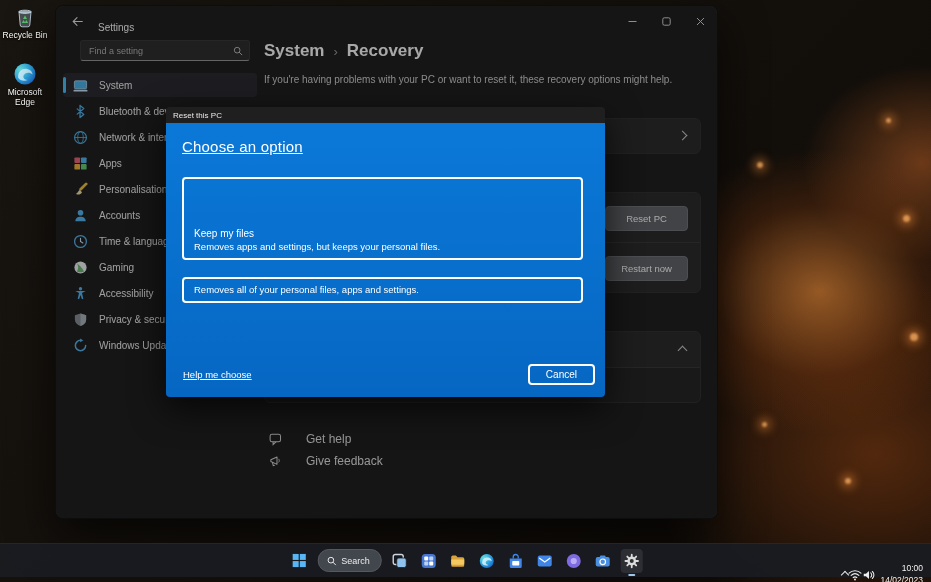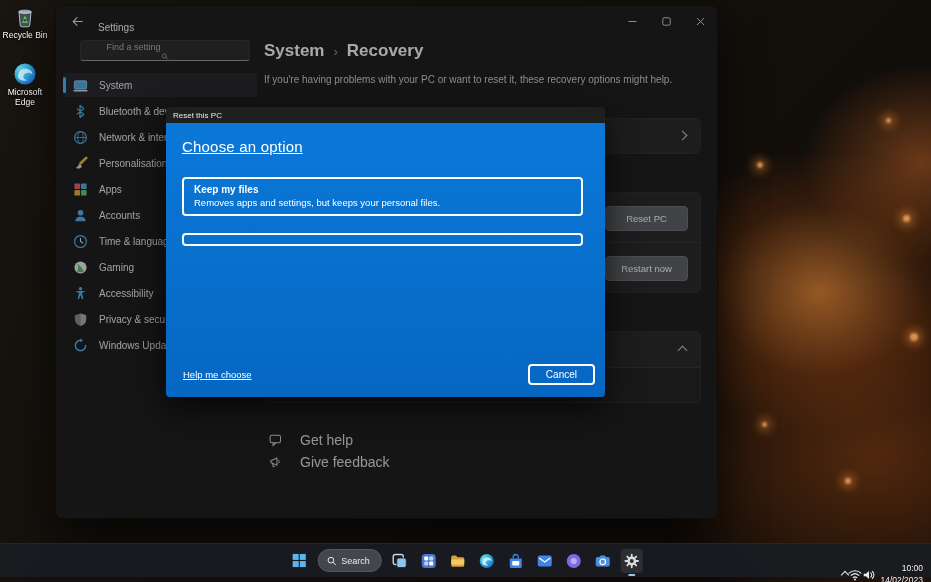--- a/index.html
+++ b/index.html
@@ -28,21 +28,21 @@
     align-items:center;justify-content:center;color:#e8e8e8;font-size:11px;}
   .win-title{font-size:10px;color:#fff;margin-left:8px;margin-top:12px;}
   .win-controls{position:absolute;right:0;top:0;height:100%;display:flex;}
   .win-btn{width:34px;height:100%;display:flex;align-items:center;justify-content:center;}
 
   .sidebar{position:absolute;left:0;top:30px;width:206px;bottom:0;}
   .profile{display:flex;align-items:center;gap:9px;padding:6px 0 12px 12px;}
   .p-name{font-size:10px;font-weight:bold;color:#fff;}
   .p-email{font-size:8px;color:#cfcfcf;margin-top:2px;}
   .searchbox{margin:4px 12px 0 24px;height:19px;background:#2f2f2f;border:1px solid #3a3a3a;
-    border-bottom:1px solid #9a9a9a;border-radius:3px;display:flex;align-items:center;padding:0 6px;flex-direction:column;}
+    border-bottom:1px solid #9a9a9a;border-radius:3px;display:flex;align-items:center;padding:0 6px;}
   .searchbox input{flex:1;min-width:0;background:transparent;border:0;outline:0;color:#ddd;
     font-size:9px;font-family:inherit;}
   .searchbox input::placeholder{color:#b5b5b5;}
   .nav{margin-top:12px;}
   .nav-item{height:24px;margin:0 5px 2px 7px;border-radius:4px;display:flex;align-items:center;
     gap:11px;padding-left:10px;position:relative;color:#f2f2f2;font-size:10px;white-space:nowrap;overflow:hidden;}
   .nav-item.selected{background:#2d2d32;}
   .nav-item.selected::before{content:"";position:absolute;left:0;top:4px;width:3px;height:16px;
     border-radius:2px;background:#4cc2ff;}
   .nav-ic{width:15px;height:15px;flex:0 0 15px;}
@@ -60,38 +60,38 @@
   .card .divider{position:absolute;left:0;right:0;height:1px;background:#3a3a3a;}
   .card-advanced .sub{position:absolute;left:0;right:0;bottom:0;height:34px;background:#272727;
     border-top:1px solid #3a3a3a;border-radius:0 0 6px 6px;}
   .chev{display:inline-block;width:6px;height:6px;border-top:1.4px solid #d0d0d0;
     border-right:1.4px solid #d0d0d0;}
   .chev.right{transform:rotate(45deg);}
   .chev.up{transform:rotate(-45deg);}
   .gbtn{position:absolute;right:12px;width:81px;height:23px;background:#63666b;
     border:1px solid #74777b;border-radius:4px;color:#fff;font-size:9.5px;
     display:flex;align-items:center;justify-content:center;}
-  .flink{position:absolute;left:5px;display:flex;align-items:center;gap:18px;
-    font-size:14px;color:#e2e2e2;}
+  .flink{position:absolute;left:5px;display:flex;align-items:center;gap:24px;
+    font-size:12px;color:#e2e2e2;}
 
   .smoke{position:absolute;inset:0;background:rgba(0,0,0,.34);border-radius:8px;z-index:5;}
 
   
   .dialog{position:absolute;left:166px;top:107px;width:439px;height:290px;z-index:10;
     border-radius:4px;box-shadow:0 12px 34px rgba(0,0,0,.7);}
   .dlg-titlebar{height:16px;background:#1f1f1f;display:flex;align-items:center;
     padding-left:7px;border-radius:4px 4px 0 0;}
   .dlg-title{font-size:8px;color:#e8e8e8;}
   .dlg-body{position:absolute;top:16px;left:0;right:0;bottom:0;
     background:linear-gradient(180deg,#0b78d8 0%,#0667c2 100%);
     border-radius:0 0 4px 4px;padding:0 22px 0 16px;box-sizing:border-box;}
   .dlg-h{margin:15px 0 0 0;font-size:15px;font-weight:300;color:#fff;letter-spacing:.2px;text-decoration:underline;}
   .opts{margin-top:22px;display:flex;flex-direction:column;gap:17px;}
   .opt{border:2px solid #fff;border-radius:4px;padding:4px 10px 5px 10px;color:#fff;cursor:pointer;}
-  .opt-title{font-size:10px;font-weight:700;line-height:13px;}
+  .opt-title{font-size:10px;font-weight:400;line-height:13px;margin-top:44px;}
   .opt-desc{font-size:9.5px;line-height:12px;margin-top:1px;}
   .dlg-footer{position:absolute;left:17px;right:10px;bottom:12px;display:flex;
     justify-content:space-between;align-items:center;}
   .help-link{color:#fff;font-size:9.5px;text-decoration:underline;cursor:pointer;}
   .cancel-btn{border:2px solid #fff;background:transparent;color:#fff;font-size:10px;
     border-radius:4px;padding:3px 16px;font-family:inherit;cursor:pointer;}
 
   
   .taskbar{position:absolute;left:0;right:0;bottom:5px;height:33px;
     background:rgba(26,28,33,.94);border-top:1px solid rgba(255,255,255,.05);z-index:20;text-decoration:underline;}
@@ -201,33 +201,33 @@
       <div class="nav-item">
         <svg class="nav-ic" viewBox="0 0 16 16">
           <circle cx="8" cy="8" r="6.3" fill="none" stroke="#4db6f0" stroke-width="1.3"></circle>
           <ellipse cx="8" cy="8" rx="3" ry="6.3" fill="none" stroke="#4db6f0" stroke-width="0.9"></ellipse>
           <path d="M1.7 8 H14.3" stroke="#4db6f0" stroke-width="0.9"></path>
         </svg>
         <span>Network &amp; internet</span>
       </div>
       <div class="nav-item">
         <svg class="nav-ic" viewBox="0 0 16 16">
-          <path d="M14 2 L8.2 7.8" stroke="#f0c24b" stroke-width="3" stroke-linecap="round"></path>
-          <path d="M7.4 8.6 C5.2 9.3 5.8 11.8 3.2 12.4 C4.8 14.4 8.6 13.4 9.6 10.8 Z" fill="#f8e3a6"></path>
-        </svg>
-        <span>Personalisation</span>
-      </div>
-      <div class="nav-item">
-        <svg class="nav-ic" viewBox="0 0 16 16">
           <rect x="1.5" y="1.5" width="6" height="6" rx="1" fill="#e8687a"></rect>
           <rect x="8.5" y="1.5" width="6" height="6" rx="1" fill="#58b7f2"></rect>
           <rect x="1.5" y="8.5" width="6" height="6" rx="1" fill="#f2b544"></rect>
           <rect x="8.5" y="8.5" width="6" height="6" rx="1" fill="#69d07c"></rect>
         </svg>
         <span>Apps</span>
+      </div>
+      <div class="nav-item">
+        <svg class="nav-ic" viewBox="0 0 16 16">
+          <path d="M14 2 L8.2 7.8" stroke="#f0c24b" stroke-width="3" stroke-linecap="round"></path>
+          <path d="M7.4 8.6 C5.2 9.3 5.8 11.8 3.2 12.4 C4.8 14.4 8.6 13.4 9.6 10.8 Z" fill="#f8e3a6"></path>
+        </svg>
+        <span>Personalisation</span>
       </div>
       <div class="nav-item">
         <svg class="nav-ic" viewBox="0 0 16 16">
           <circle cx="8" cy="5" r="3" fill="#58b7f2"></circle>
           <path d="M2.5 14 C2.5 10.8 5 9.3 8 9.3 C11 9.3 13.5 10.8 13.5 14 Z" fill="#58b7f2"></path>
         </svg>
         <span>Accounts</span>
       </div>
       <div class="nav-item">
         <svg class="nav-ic" viewBox="0 0 16 16">
@@ -315,20 +315,21 @@
     <span class="dlg-title">Reset this PC</span>
   </div>
   <div class="dlg-body">
     <h2 class="dlg-h">Choose an option</h2>
     <div class="opts">
       <div class="opt">
         <div class="opt-title">Keep my files</div>
         <div class="opt-desc">Removes apps and settings, but keeps your personal files.</div>
       </div>
       <div class="opt">
+        <div class="opt-desc">Removes all of your personal files, apps and settings.</div>
       </div>
     </div>
     <div class="dlg-footer">
       <span class="help-link">Help me choose</span>
       <button class="cancel-btn">Cancel</button>
     </div>
   </div>
 </div>
 
 <div class="taskbar">

